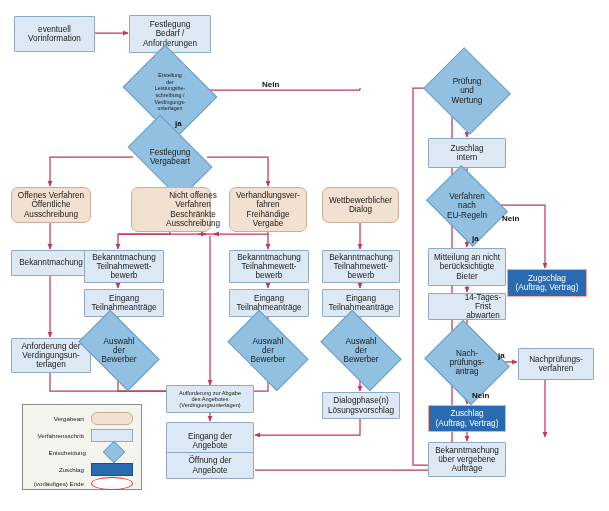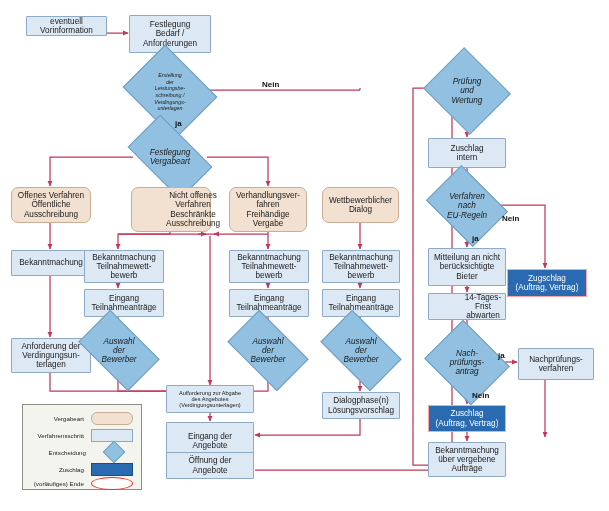--- a/index.html
+++ b/index.html
@@ -18,21 +18,21 @@
   
   .kind{background:#f2e0d0;border:1px solid #c9ae97;border-radius:7px;
         color:#1a1a1a;font-size:8.2px;}
   
   .award{background:#2a6ab0;border:1px solid #fca5a5;color:#ffffff;font-size:8.2px;}
   
   .endnode{background:#ffffff;border:1.6px solid #ee2b1c;border-radius:50%;
            color:#1a1a1a;font-size:8.2px;}
 
   
-  .dec{position:absolute;z-index:3;font-style:italic;}
+  .dec{position:absolute;z-index:3;}
   .dec .dia{position:absolute;left:0;top:0;width:100%;height:100%;
             background:#92c0e0;border:1px solid #6f9ec2;
             transform:rotate(45deg);box-sizing:border-box;}
   .dec .dtxt{position:absolute;left:0;top:0;width:100%;height:100%;
              display:flex;align-items:center;justify-content:center;
              text-align:center;line-height:1.1;font-size:8.2px;color:#1a1a1a;z-index:2;}
   .dec.small .dtxt{font-size:5.3px;line-height:1.25;}
 
   .elabel{position:absolute;font-size:8px;font-weight:bold;color:#101010;z-index:4;}
 
@@ -138,21 +138,21 @@
       <path d="M467,390 L467,404"></path>
 
       <path d="M467,432 L467,441"></path>
 
       <path d="M545,380 L545,437"></path>
 
       <path d="M428,465 L413,465 L413,88 L438,88" marker-end="url(#ah)"></path>
     </g>
   </svg>
 
-  <div class="node step" style="left:26px;top:16px;width:81px;height:20px;">
+  <div class="node step" style="left:14px;top:16px;width:81px;height:36px;">
     <span>eventuell<br>Vorinformation</span>
   </div>
 
   <div class="node step" style="left:129px;top:15px;width:82px;height:38px;">
     <span>Festlegung<br>Bedarf /<br>Anforderungen</span>
   </div>
 
   <div class="dec small" style="left:133px;top:62px;width:74px;height:60px;">
     <div class="dia"></div>
     <div class="dtxt">

